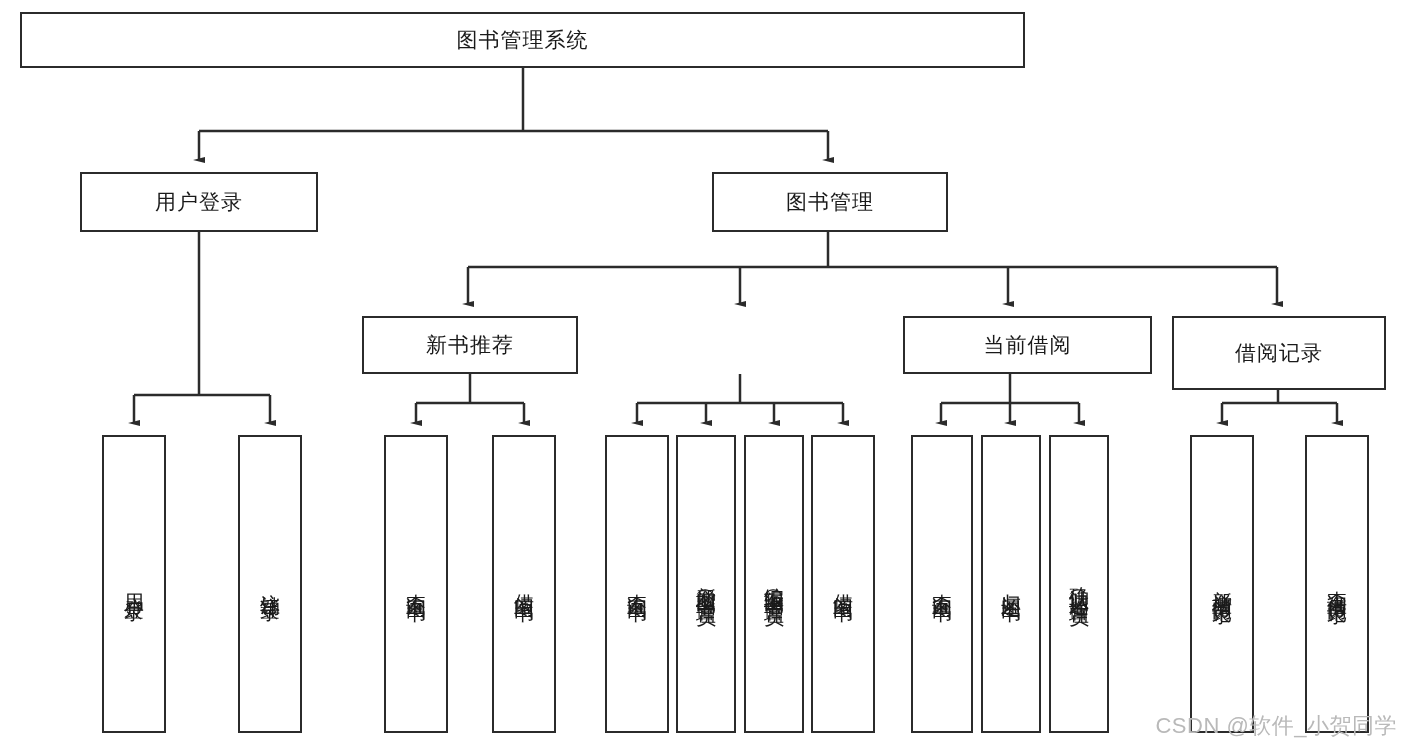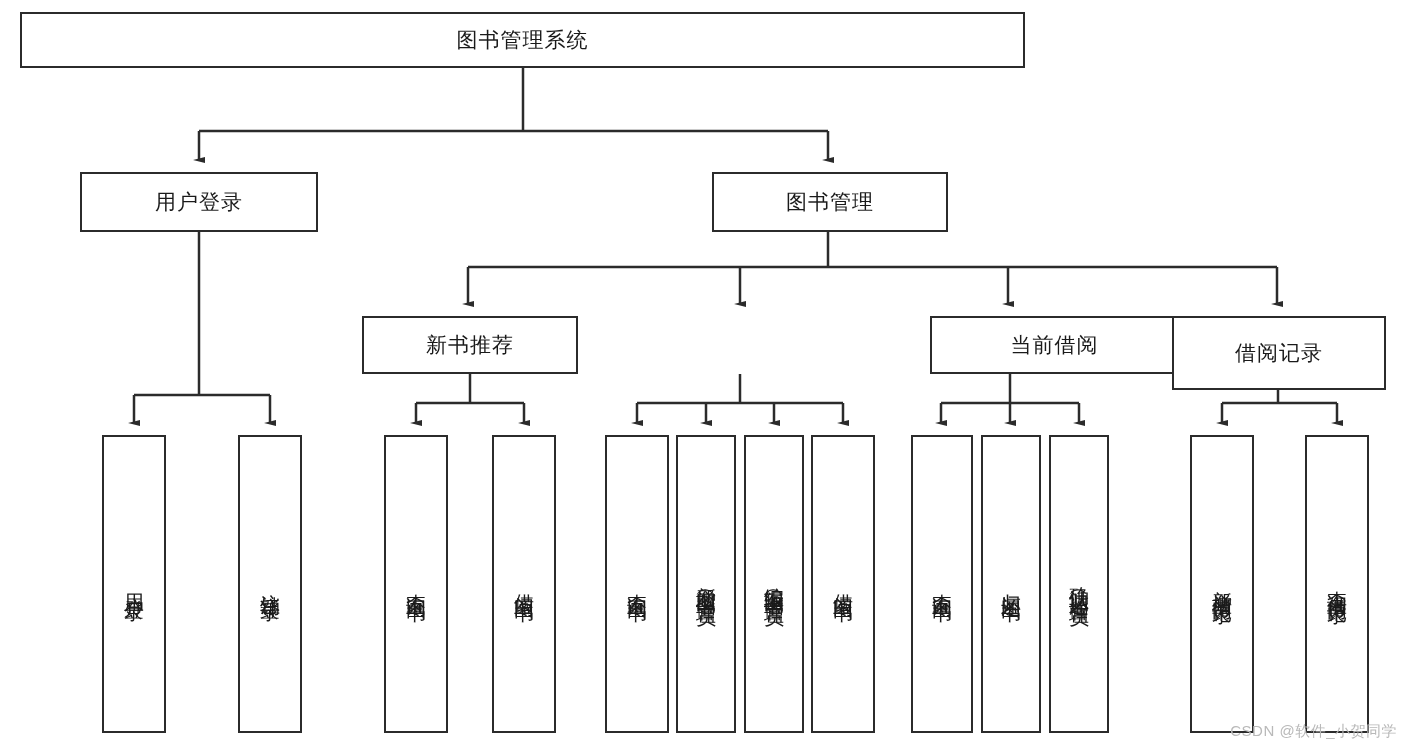--- a/index.html
+++ b/index.html
@@ -54,21 +54,21 @@
     left: 0;
     top: 0;
     width: 1405px;
     height: 747px;
     pointer-events: none;
   }
   #watermark {
     position: absolute;
     right: 8px;
     bottom: 6px;
-    font-size: 15px;
+    font-size: 22px;
     color: #b9b9b9;
     white-space: nowrap;
     letter-spacing: 0.5px;
   }
 </style>
 </head>
 <body>
 
 <div id="canvas">
 
@@ -129,21 +129,21 @@
   <div class="node horiz" style="left:80px; top:172px; width:238px; height:60px;">
     <span>用户登录</span>
   </div>
   <div class="node horiz" style="left:362px; top:316px; width:216px; height:58px;">
     <span>新书推荐</span>
   </div>
 
   <div class="node horiz" style="left:712px; top:172px; width:236px; height:60px;">
     <span>图书管理</span>
   </div>
-  <div class="node horiz" style="left:903px; top:316px; width:249px; height:58px;margin-left:27px;">
+  <div class="node horiz" style="left:903px; top:316px; width:249px; height:58px;">
     <span>当前借阅</span>
   </div>
   <div class="node horiz" style="left:1172px; top:316px; width:214px; height:74px;">
     <span>借阅记录</span>
   </div>
 
   <div class="node vert" style="left:102px; top:435px; width:64px; height:298px;">
     <span class="vtext">用户登录</span>
   </div>
   <div class="node vert" style="left:238px; top:435px; width:64px; height:298px;">

